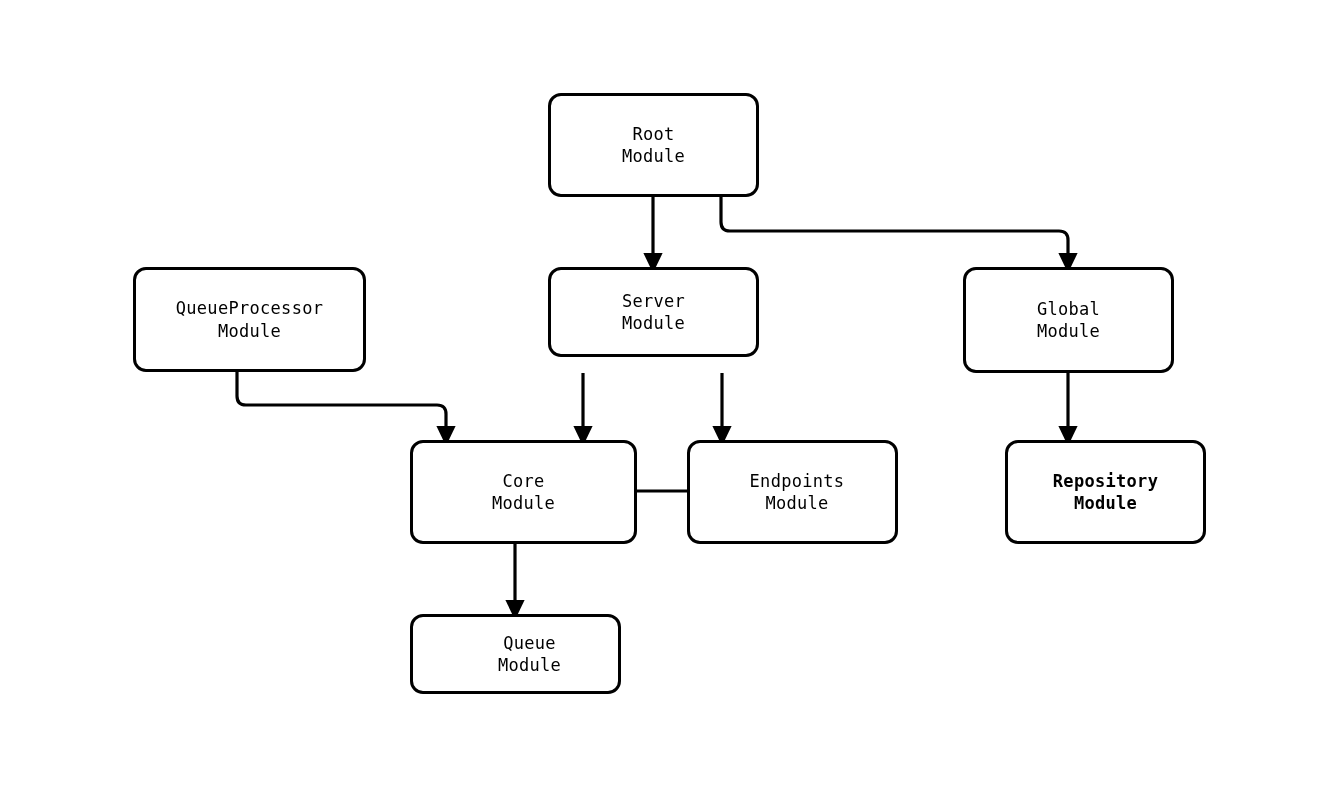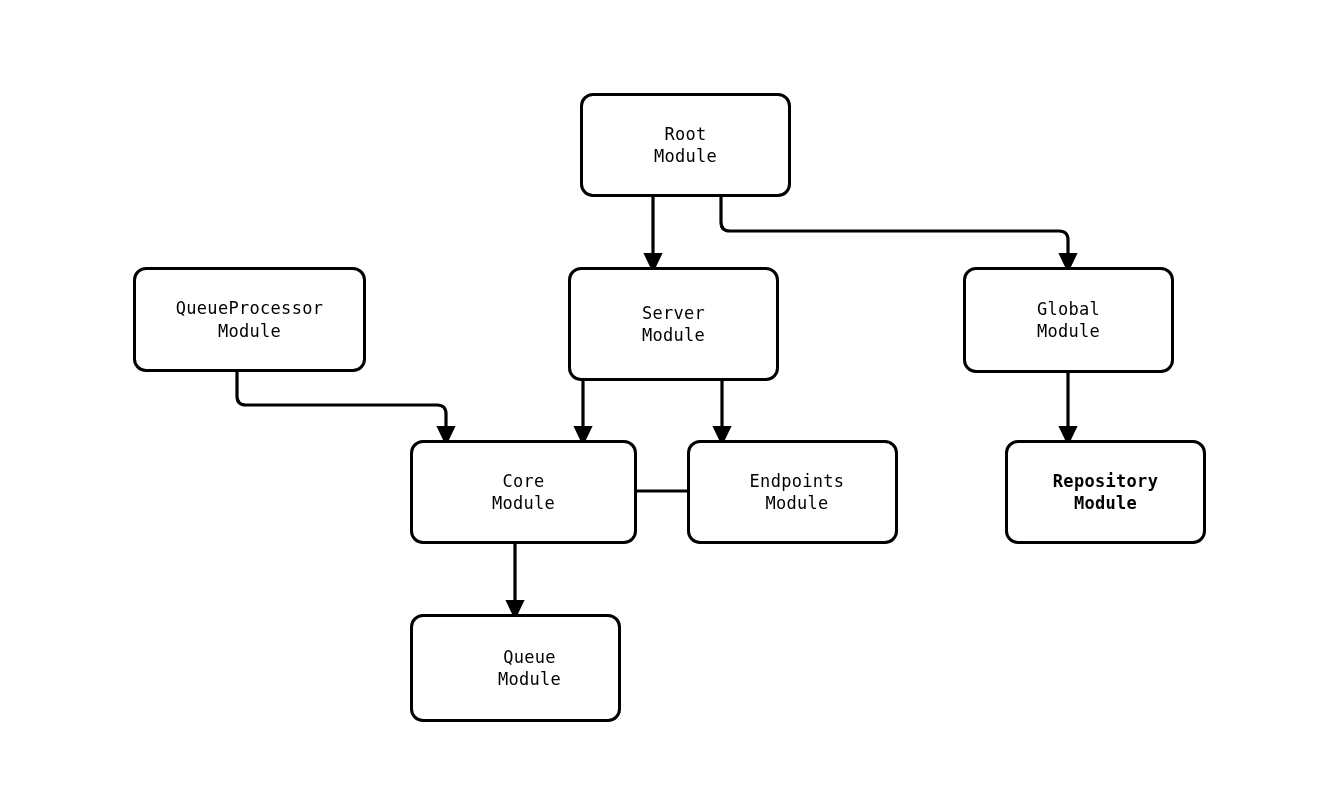--- a/index.html
+++ b/index.html
@@ -67,31 +67,31 @@
 
     <path d="M 722 373 L 722 428" fill="none" stroke="#000000" stroke-width="3.2" stroke-linecap="butt" marker-end="url(#arrow)"></path>
 
     <path d="M 1068 373 L 1068 428" fill="none" stroke="#000000" stroke-width="3.2" stroke-linecap="butt" marker-end="url(#arrow)"></path>
 
     <path d="M 687 491 L 633 491" fill="none" stroke="#000000" stroke-width="3.2" stroke-linecap="butt" marker-end="url(#arrow)"></path>
 
     <path d="M 515 544 L 515 602" fill="none" stroke="#000000" stroke-width="3.2" stroke-linecap="butt" marker-end="url(#arrow)"></path>
   </svg>
 
-  <div class="node" style="left:548px; top:93px; width:211px; height:104px;margin-left:32px;">
+  <div class="node" style="left:548px; top:93px; width:211px; height:104px;">
     <div class="node-label">Root
 Module</div>
   </div>
 
   <div class="node" style="left:133px; top:267px; width:233px; height:105px;">
     <div class="node-label">QueueProcessor
 Module</div>
   </div>
 
-  <div class="node" style="left:548px; top:267px; width:211px; height:114px;margin-left:20px;">
+  <div class="node" style="left:548px; top:267px; width:211px; height:90px;">
     <div class="node-label">Server
 Module</div>
   </div>
 
   <div class="node" style="left:963px; top:267px; width:211px; height:106px;align-items:center;">
     <div class="node-label">Global
 Module</div>
   </div>
 
   <div class="node" style="left:410px; top:440px; width:227px; height:104px;">
@@ -102,18 +102,18 @@
   <div class="node" style="left:687px; top:440px; width:211px; height:104px;padding-left:9px;">
     <div class="node-label">Endpoints
 Module</div>
   </div>
 
   <div class="node" style="left:1005px; top:440px; width:201px; height:104px;font-weight:bold;">
     <div class="node-label">Repository
 Module</div>
   </div>
 
-  <div class="node" style="left:410px; top:614px; width:211px; height:108px;padding-left:28px;">
+  <div class="node" style="left:410px; top:614px; width:211px; height:80px;padding-left:28px;">
     <div class="node-label">Queue
 Module</div>
   </div>
 
 </div>
 
 </body></html>

